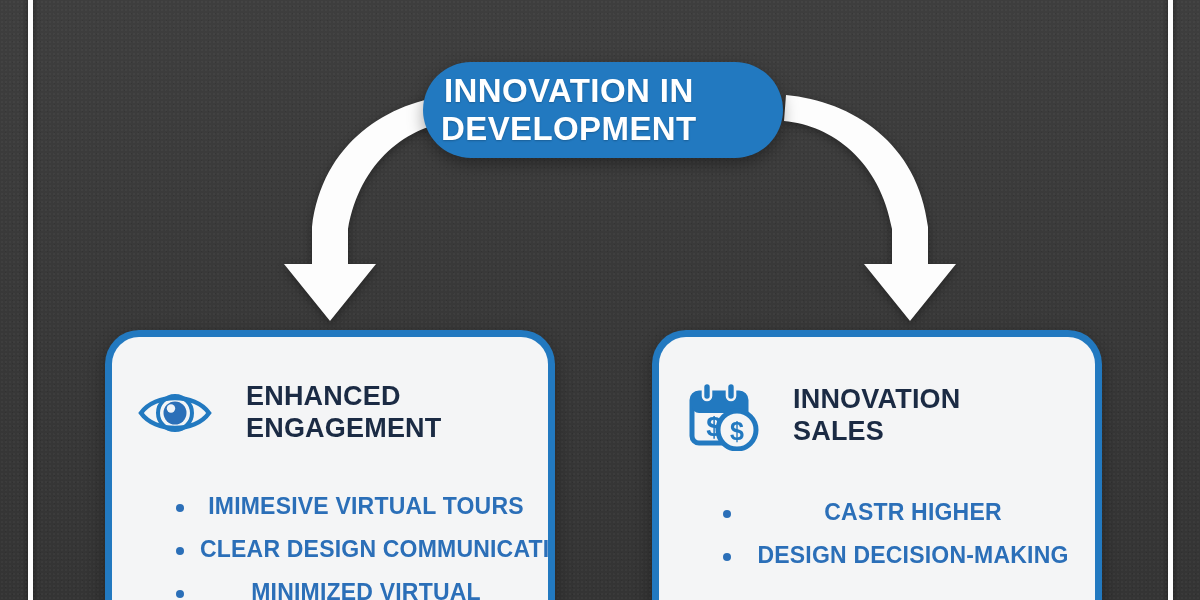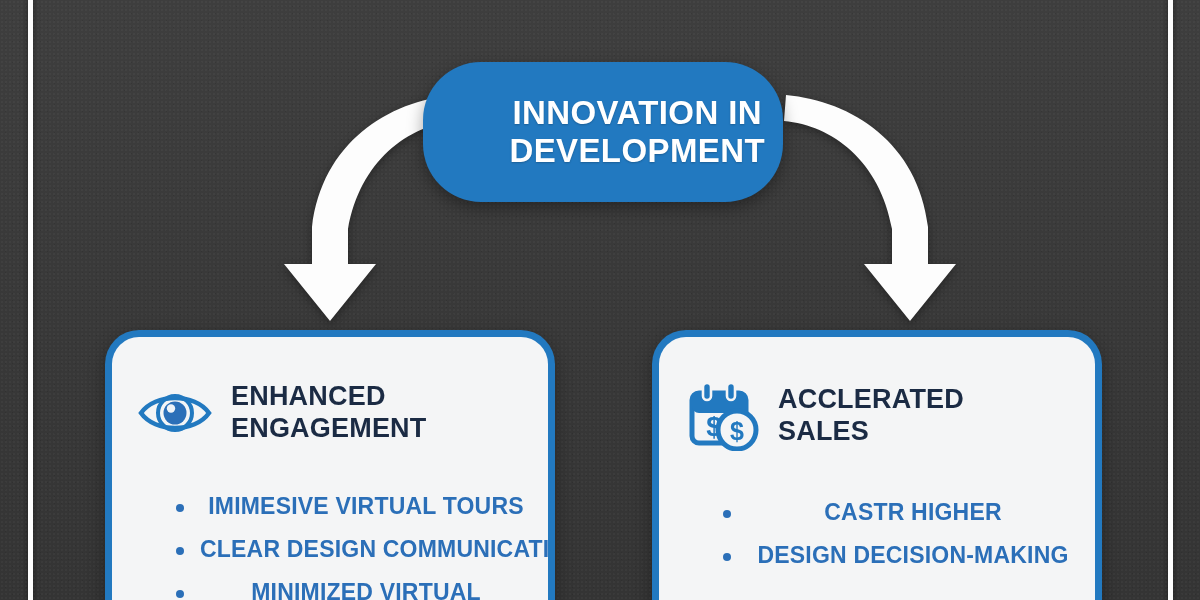--- a/index.html
+++ b/index.html
@@ -33,27 +33,27 @@
   }
   .rail.left  { left: 28px; }
   .rail.right { left: 1168px; }
 
   
   #title-pill {
     position: absolute;
     left: 423px;
     top: 62px;
     width: 360px;
-    height: 140px;
+    height: 96px;
     border-radius: 58px;
     background: #2279c0;
     box-shadow: 0 6px 16px rgba(0,0,0,0.35);
     display: flex;
     align-items: center;
-    justify-content: flex-end;
+    justify-content: flex-start;
     text-align: center;
     z-index: 5;
   }
   #title-pill .pill-text {
     color: #ffffff;
     font-size: 33px;
     font-weight: bold;
     line-height: 1.16;
     letter-spacing: 0.4px;
     text-shadow: 0 1px 2px rgba(0,0,0,0.22);
@@ -87,21 +87,21 @@
     overflow: hidden;
     box-shadow: 0 6px 18px rgba(0,0,0,0.30);
     z-index: 4;
   }
   .card.left  { left: 105px; }
   .card.right { left: 652px; }
 
   .card-head {
     display: flex;
     align-items: center;
-    gap: 17px;
+    gap: 32px;
     padding: 44px 0 0 24px;
   }
   .card-icon {
     flex: 0 0 auto;
     width: 78px;
     display: flex;
     align-items: center;
     justify-content: center;
   }
   .card-title {
@@ -207,21 +207,21 @@
           <rect x="8" y="12" width="54" height="50" rx="7" fill="none" stroke="#2279c0" stroke-width="5"></rect>
           <path d="M 10.5 14 H 59.5 V 30 H 10.5 Z" fill="#2279c0"></path>
           <rect x="8" y="12" width="54" height="20" rx="7" fill="#2279c0"></rect>
           <rect x="19" y="2" width="8" height="17" rx="4" fill="#2279c0" stroke="#f4f5f6" stroke-width="2.6"></rect>
           <rect x="43" y="2" width="8" height="17" rx="4" fill="#2279c0" stroke="#f4f5f6" stroke-width="2.6"></rect>
           <text x="30" y="55" text-anchor="middle" font-family="Liberation Sans, sans-serif" font-size="28" font-weight="bold" fill="#2279c0">$</text>
           <circle cx="53" cy="49" r="19" fill="#f4f5f6" stroke="#2279c0" stroke-width="5"></circle>
           <text x="53" y="59" text-anchor="middle" font-family="Liberation Sans, sans-serif" font-size="25" font-weight="bold" fill="#2279c0">$</text>
         </svg>
       </div>
-      <div class="card-title">ACCLERATED
+      <div class="card-title">INNOVATION
 SALES</div>
     </div>
     <ul class="bullets">
       <li>CASTR HIGHER</li>
       <li>DESIGN DECISION-MAKING</li>
     </ul>
   </div>
 
 </div>
 

